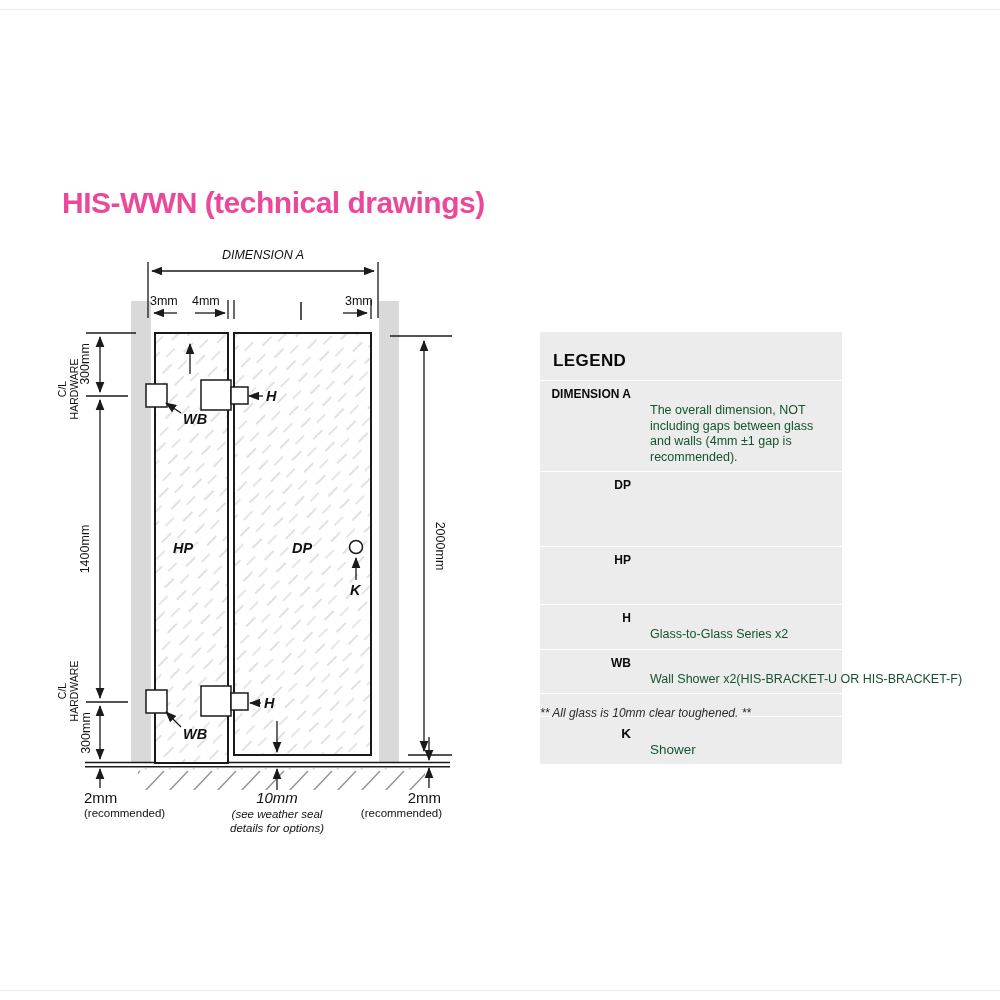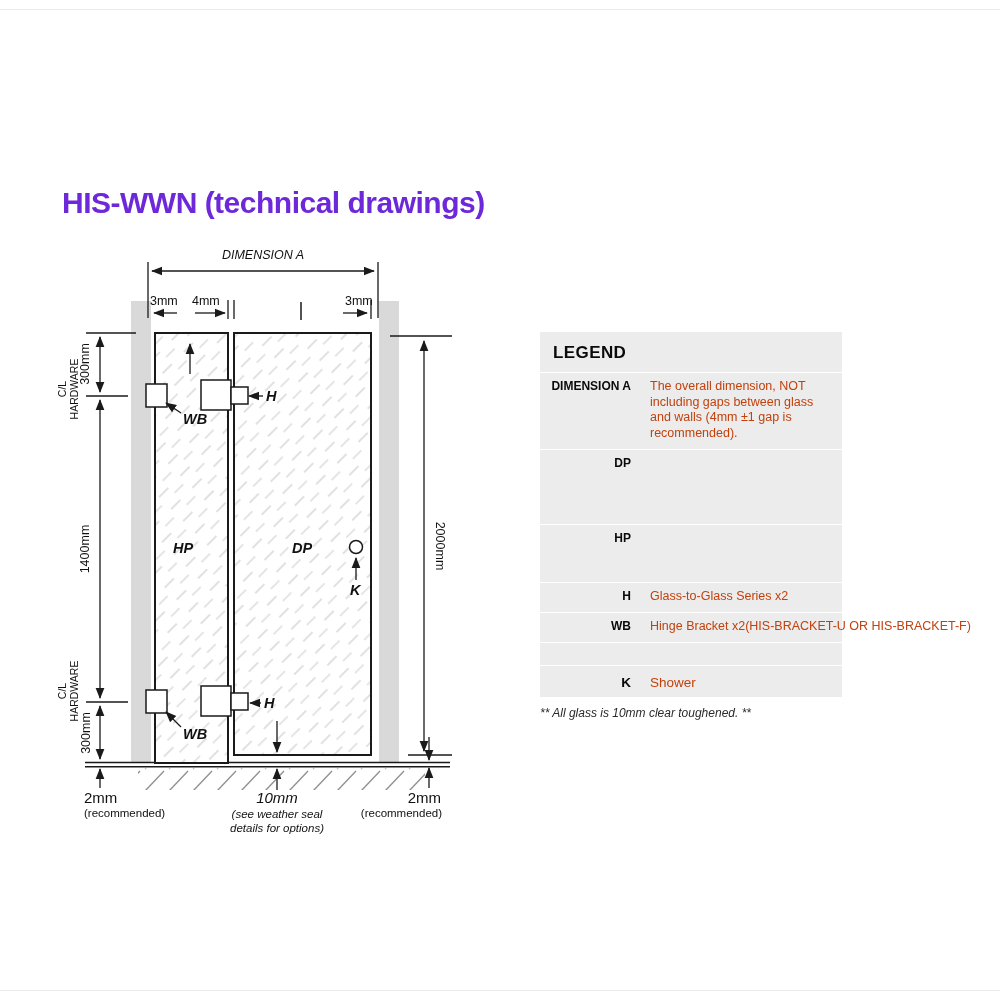--- a/index.html
+++ b/index.html
@@ -1,35 +1,35 @@
 <!DOCTYPE html>
 <html><head>
 <meta charset="utf-8">
 <style>
   html,body{margin:0;padding:0;background:#fff;}
   .canvas{position:relative;width:1000px;height:1000px;background:#ffffff;overflow:hidden;
           font-family:"Liberation Sans",sans-serif;color:#111;}
   .hairline{position:absolute;left:0;width:1000px;height:1px;background:#ececec;}
   .page-title{position:absolute;left:62px;top:186px;font-size:30px;font-weight:bold;
-              letter-spacing:-0.5px;color:#6d28d9;white-space:nowrap;}
+              letter-spacing:-0.5px;color:#ec4899;white-space:nowrap;}
   .drawing-svg{position:absolute;left:0;top:0;}
   svg text{font-family:"Liberation Sans",sans-serif;fill:#111;}
   .dim{font-size:12.5px;}
   .dimsm{font-size:10.5px;}
   .it{font-style:italic;}
   .bi{font-style:italic;font-weight:bold;font-size:14.5px;}
   .big{font-size:15px;}
   .note{font-size:11.5px;}
 
   .legend{position:absolute;left:540px;top:332px;width:302px;background:#ececec;}
-  .legend-title{font-weight:bold;font-size:17px;padding:11px 0 9px 13px;letter-spacing:0.4px;color:#0a0a0a;}
+  .legend-title{font-weight:bold;font-size:17px;padding:19px 0 9px 13px;letter-spacing:0.4px;color:#0a0a0a;}
   .lrow{display:flex;border-top:1px solid #ffffff;padding:6px 0;box-sizing:border-box;}
   .lkey{width:99px;text-align:right;font-weight:bold;font-size:12px;line-height:15.5px;
         padding-right:8px;box-sizing:border-box;flex:none;color:#0a0a0a;}
-  .ldesc{flex:1;font-size:12.5px;line-height:15.5px;padding-left:11px;white-space:pre-line;color:#c2410c;}
+  .ldesc{flex:1;font-size:12.5px;line-height:15.5px;padding-left:11px;white-space:pre-line;color:#14532d;margin-top:16px;}
   .r-dima{min-height:77px;}
   .r-dp{min-height:75px;}
   .r-hp{min-height:58px;}
   .r-h{min-height:30px;}
   .r-wb{min-height:30px;}
   .r-wb .ldesc{white-space:nowrap;overflow:visible;}
   .r-empty{min-height:23px;}
   .r-k{min-height:32px;padding-top:9px;}
   .r-k .lkey,.r-k .ldesc{font-size:13.5px;}
   .legend-footnote{position:absolute;left:540px;top:706px;width:302px;text-align:left;
@@ -179,21 +179,21 @@
     </div>
     <div class="lrow r-hp">
       <div class="lkey">HP</div>
     </div>
     <div class="lrow r-h">
       <div class="lkey">H</div>
       <div class="ldesc">Glass-to-Glass Series x2</div>
     </div>
     <div class="lrow r-wb">
       <div class="lkey">WB</div>
-      <div class="ldesc">Hinge Bracket x2(HIS-BRACKET-U OR HIS-BRACKET-F)</div>
+      <div class="ldesc">Wall Shower x2(HIS-BRACKET-U OR HIS-BRACKET-F)</div>
     </div>
     <div class="lrow r-empty"></div>
     <div class="lrow r-k">
       <div class="lkey">K</div>
       <div class="ldesc">Shower</div>
     </div>
   </div>
   <div class="legend-footnote">** All glass is 10mm clear toughened. **</div>
 </div>
 

